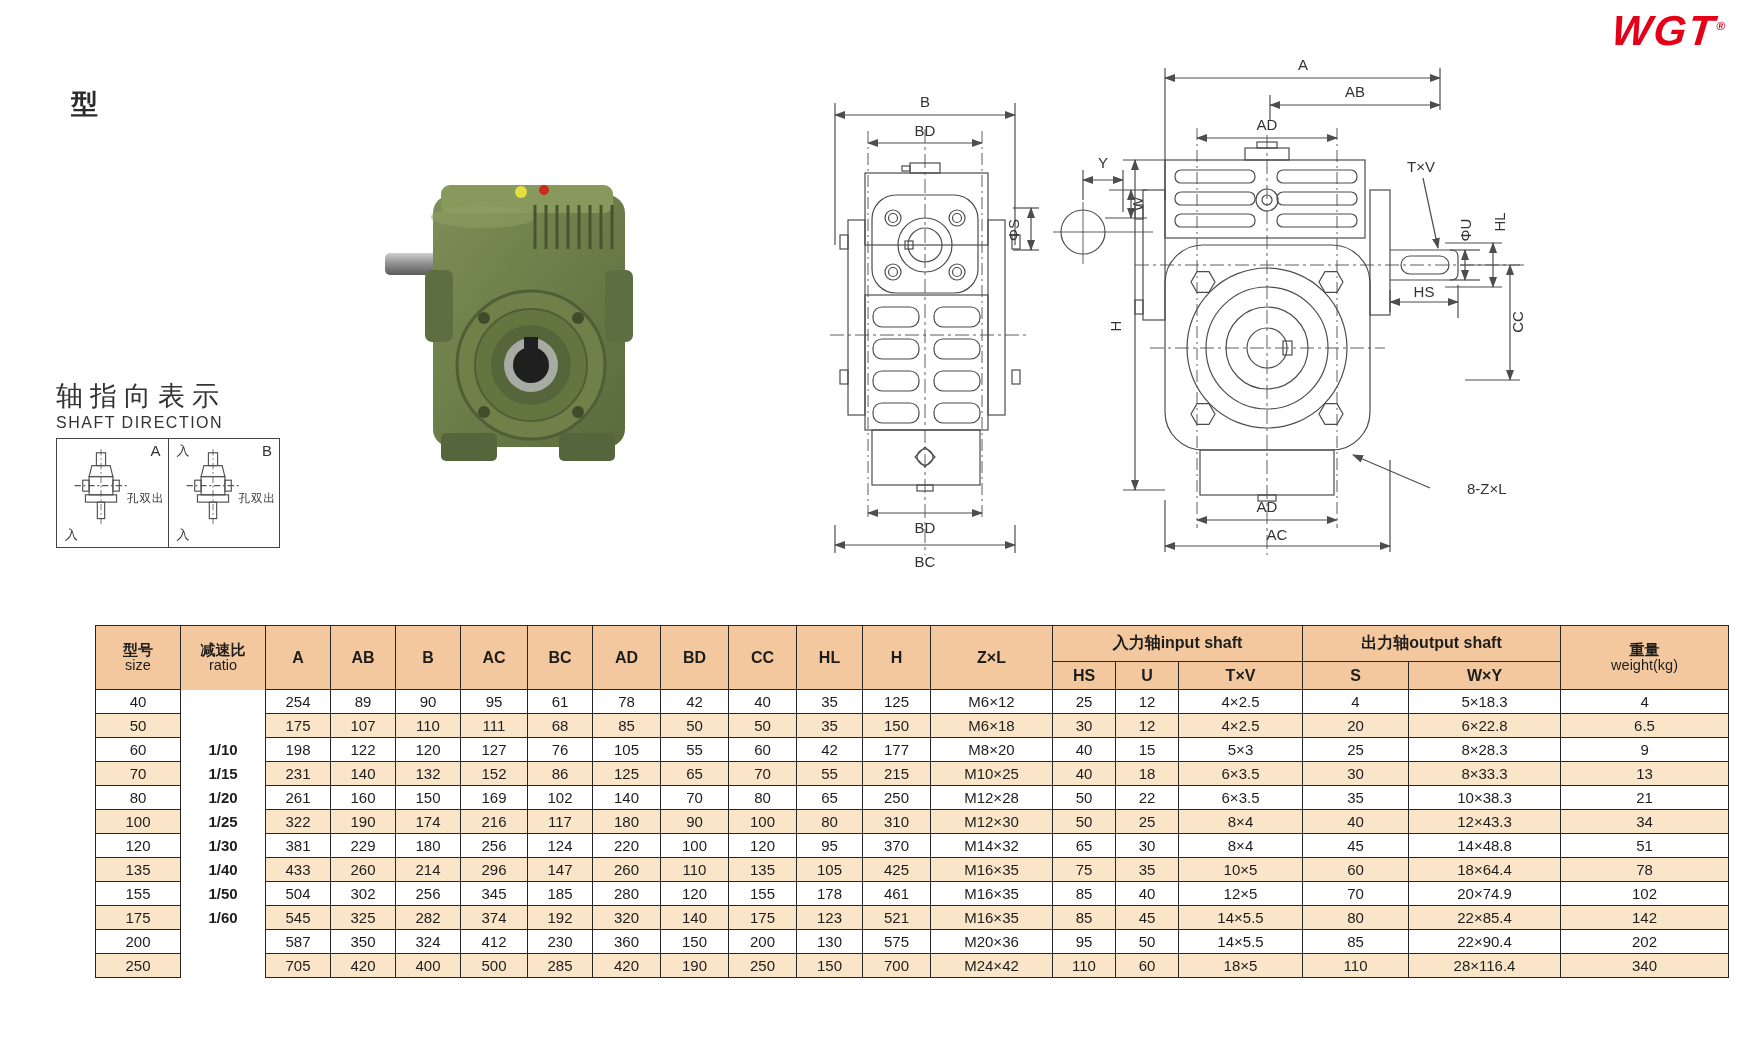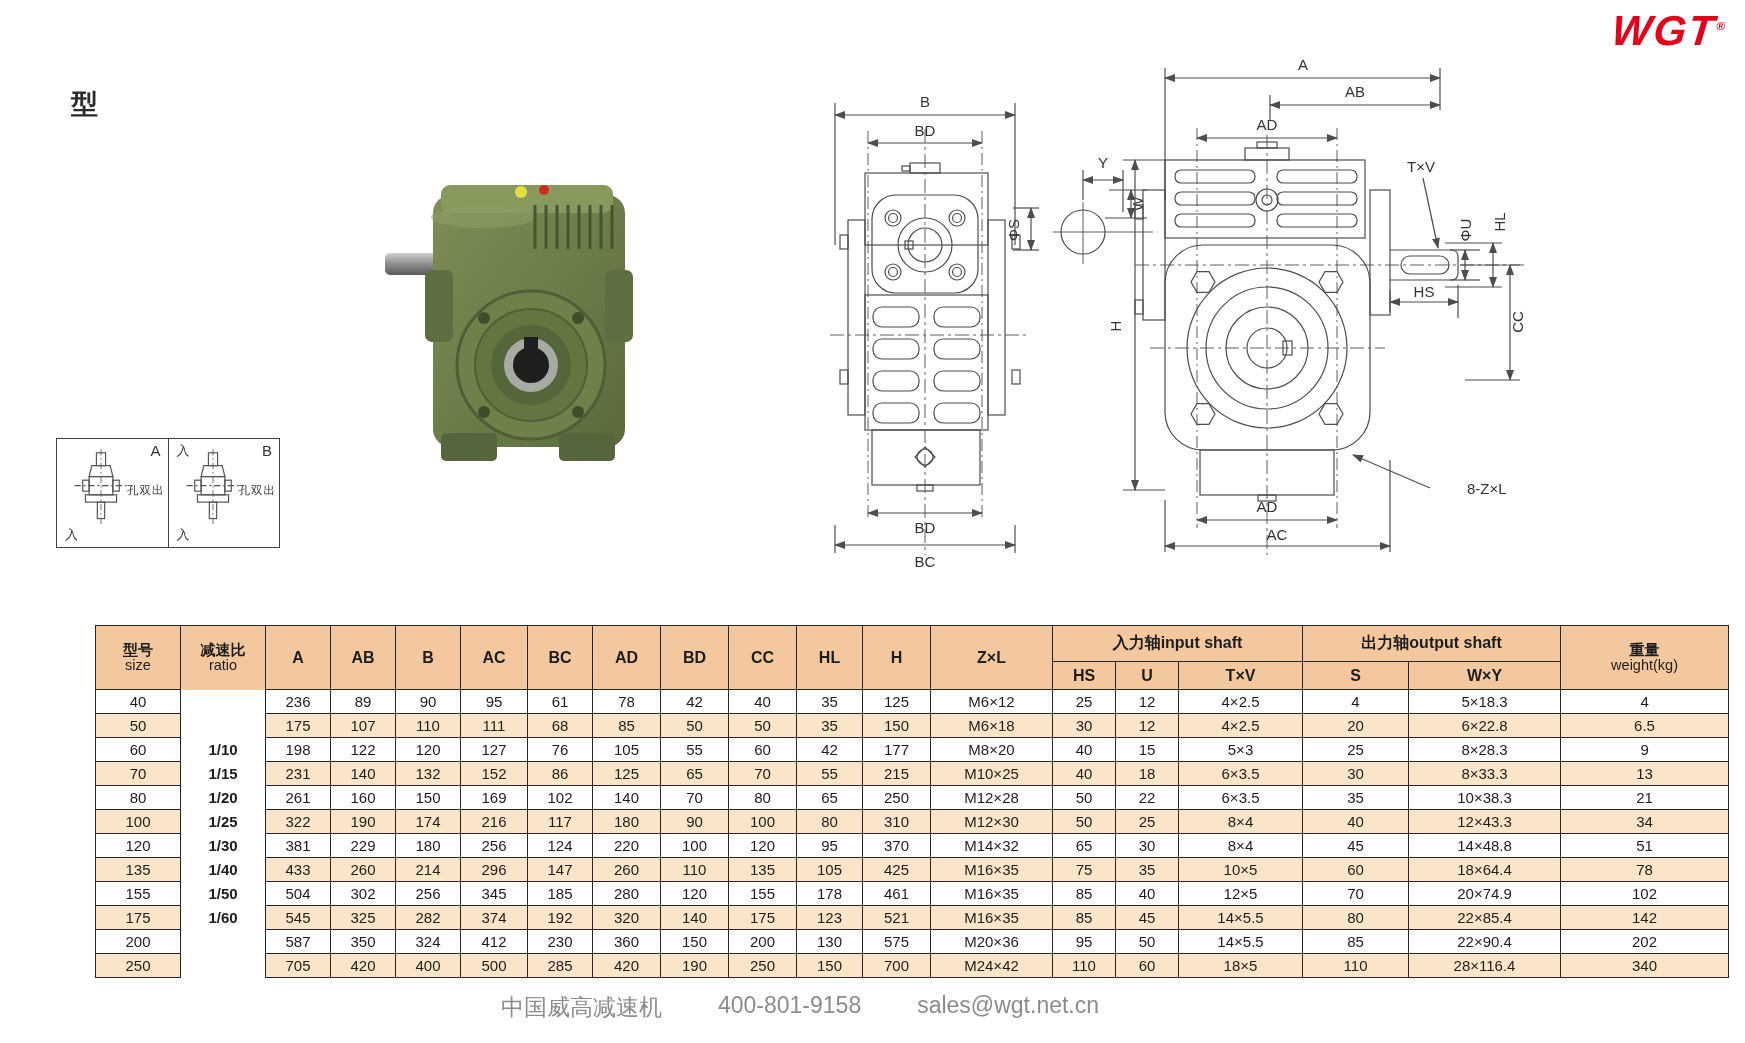--- a/index.html
+++ b/index.html
@@ -14,21 +14,21 @@
         font-size:42px;letter-spacing:2px;transform:skewX(-6deg);line-height:1;}
   .logo sup{font-size:12px;font-style:normal;vertical-align:super;}
   
   .sd-head{position:absolute;left:56px;top:382px;}
   .sd-head .cn{font-size:27px;letter-spacing:7px;color:#333;font-weight:500;line-height:1.1;}
   .sd-head .en{font-size:16px;letter-spacing:1.5px;color:#333;margin-top:2px;}
   .sd-box{position:absolute;left:56px;top:438px;width:222px;height:108px;border:1.6px solid #444;display:flex;}
   .sd-cell{position:relative;flex:1;border-right:1.6px solid #444;}
   .sd-cell:last-child{border-right:none;}
   .sd-cell .corner{position:absolute;top:3px;right:7px;font-size:15px;color:#333;}
-  .sd-cell .hole{position:absolute;top:44px;right:3px;font-size:11.5px;color:#333;letter-spacing:1px;}
+  .sd-cell .hole{position:absolute;top:52px;right:3px;font-size:11.5px;color:#333;letter-spacing:1px;}
   .sd-cell .in-b{position:absolute;bottom:3px;left:8px;font-size:13px;color:#333;}
   .sd-cell .in-t{position:absolute;top:3px;left:8px;font-size:13px;color:#333;}
   .sd-cell svg{position:absolute;left:12px;top:8px;}
   
   .dw{position:absolute;}
   svg text{font-family:"Liberation Sans","DejaVu Sans",sans-serif;font-size:15px;fill:#333;}
   
   .table-wrap{position:absolute;left:55px;top:625px;width:1633px;padding-left:40px;}
   table.spec{border-collapse:collapse;table-layout:fixed;width:100%;}
   table.spec th,table.spec td{border:1.6px solid #262626;text-align:center;padding:0;
@@ -97,20 +97,24 @@
       <rect x="141" y="162" width="14" height="11" fill="#1f1f1f"></rect>
       <circle cx="101" cy="143" r="6" fill="#3f4d2d"></circle>
         <circle cx="195" cy="143" r="6" fill="#3f4d2d"></circle>
       <circle cx="101" cy="237" r="6" fill="#3f4d2d"></circle>
         <circle cx="195" cy="237" r="6" fill="#3f4d2d"></circle>
       <rect x="58" y="258" width="56" height="28" rx="5" fill="#55663c"></rect>
       <rect x="176" y="258" width="56" height="28" rx="5" fill="#55663c"></rect>
     </g>
   </svg>
 
+  <div class="sd-head">
+    <div class="cn">轴指向表示</div>
+    <div class="en">SHAFT DIRECTION</div>
+  </div>
   <div class="sd-box">
     <div class="sd-cell">
       <svg width="64" height="92" viewBox="0 0 70 96">
         <g fill="none" stroke="#555" stroke-width="1.3">
           <rect x="30" y="4" width="10" height="14"></rect>
           <path d="M25,18 H45 L48,30 H22 Z"></path>
           <rect x="22" y="30" width="26" height="20"></rect>
           <rect x="15" y="34" width="7" height="12"></rect>
             <rect x="48" y="34" width="7" height="12"></rect>
           <rect x="18" y="50" width="34" height="8"></rect>
@@ -368,21 +372,21 @@
           <th>U</th>
           <th>T×V</th>
           <th>S</th>
           <th>W×Y</th>
         </tr>
       </thead>
       <tbody>
           <tr>
             <td>40</td>
             <td class="ratio-cell"></td>
-            <td>236</td>
+            <td>254</td>
             <td>89</td>
             <td>90</td>
             <td>95</td>
             <td>61</td>
             <td>78</td>
             <td>42</td>
             <td>40</td>
             <td>35</td>
             <td>125</td>
             <td>M6×12</td>
@@ -621,19 +625,14 @@
             <td>60</td>
             <td>18×5</td>
             <td>110</td>
             <td>28×116.4</td>
             <td>340</td>
           </tr>
         </tbody>
     </table>
   </div>
 
-  <div class="footer">
-    <span>中国威高减速机</span>
-    <span>400-801-9158</span>
-    <span>sales@wgt.net.cn</span>
-  </div>
 
 </div>
 
 </body></html>

